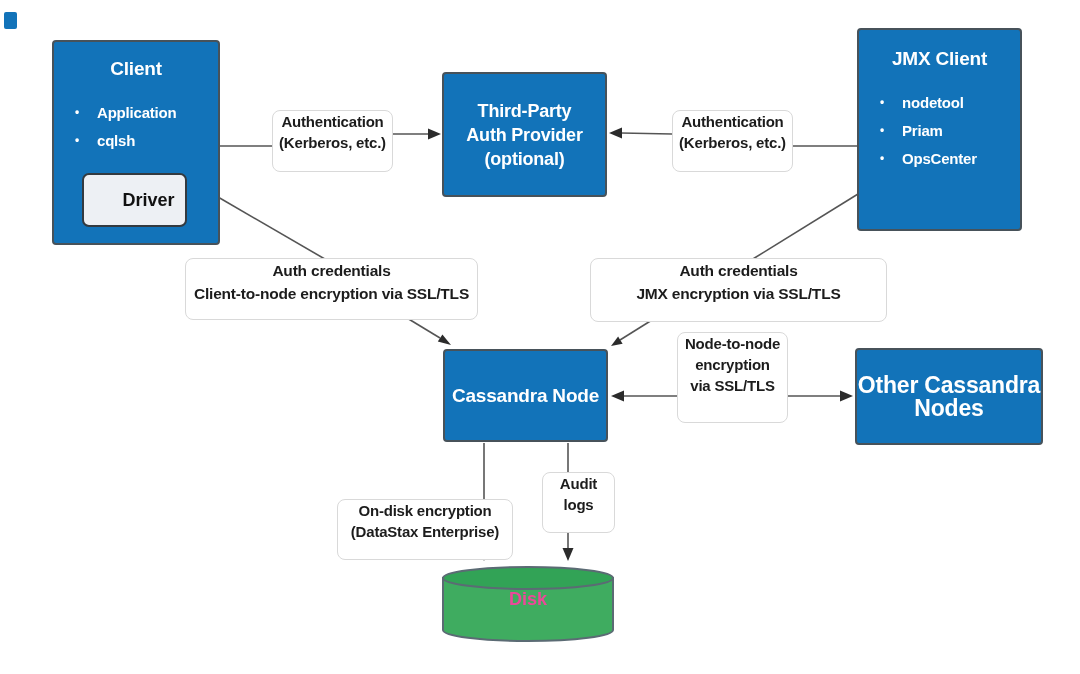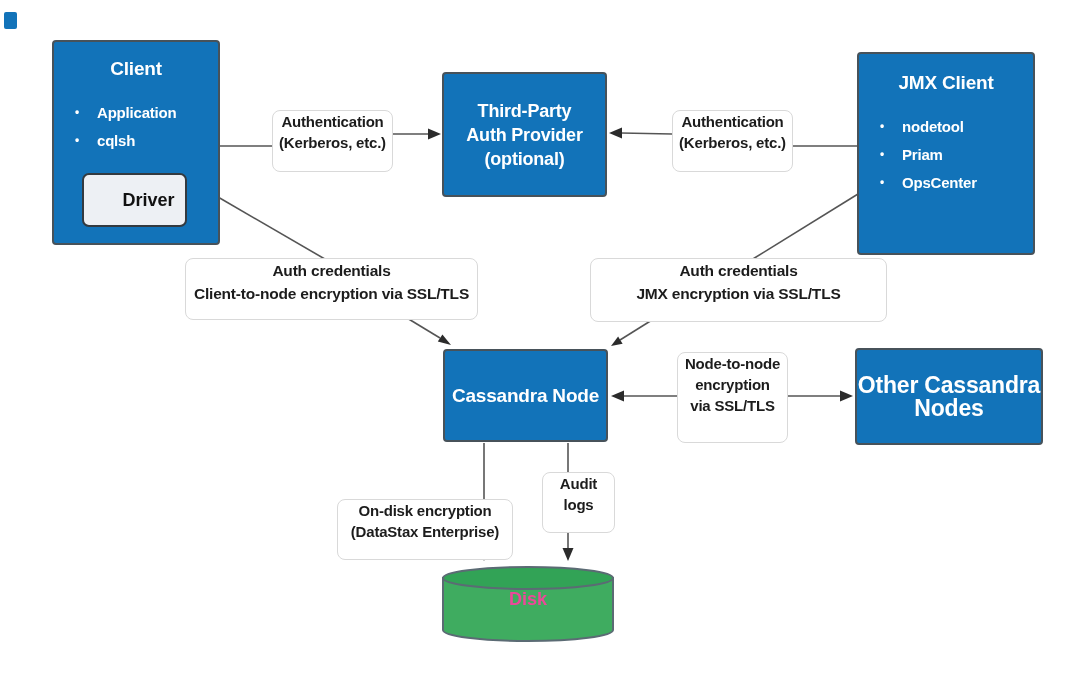--- a/index.html
+++ b/index.html
@@ -40,33 +40,33 @@
 
   
   .client{left:52px;top:40px;width:168px;height:205px;padding-top:16px;}
   .driver{position:absolute;left:28px;top:131px;width:105px;height:54px;
     background:var(--driver-fill);border:2px solid var(--driver-border);border-radius:7px;
     color:#111;display:flex;align-items:center;justify-content:center;
     font-weight:bold;font-size:18px;padding-left:28px;}
   .provider{left:442px;top:72px;width:165px;height:125px;display:flex;flex-direction:column;
     align-items:center;justify-content:center;font-weight:bold;font-size:18px;
     line-height:24px;text-align:center;letter-spacing:-0.2px;}
-  .jmx{left:857px;top:52px;width:178px;height:203px;padding-top:18px;}
+  .jmx{left:857px;top:28px;width:165px;height:203px;padding-top:18px;}
   .cassandra{left:443px;top:349px;width:165px;height:93px;display:flex;align-items:center;
     justify-content:center;font-weight:bold;font-size:19px;letter-spacing:-0.2px;}
   .others{left:855px;top:348px;width:188px;height:97px;display:flex;flex-direction:column;
     align-items:center;justify-content:center;font-weight:bold;font-size:23px;
     line-height:23px;text-align:center;letter-spacing:-0.2px;}
 
   
   .authlabel-left{left:272px;top:110px;width:121px;height:62px;}
   .authlabel-right{left:672px;top:110px;width:121px;height:62px;}
   .creds-left{left:185px;top:258px;width:293px;height:62px;font-size:15.5px;line-height:23px;}
   .creds-right{left:590px;top:258px;width:297px;height:64px;font-size:15.5px;line-height:23px;}
-  .n2n{left:677px;top:352px;width:111px;height:91px;}
+  .n2n{left:677px;top:332px;width:111px;height:91px;}
   .ondisk{left:337px;top:499px;width:176px;height:61px;}
   .audit{left:542px;top:472px;width:73px;height:61px;}
 
   .disk-label{position:absolute;left:443px;top:589px;width:170px;text-align:center;
     color:#ec4899;font-weight:bold;font-size:18px;}
   .corner-mark{position:absolute;left:4px;top:12px;width:13px;height:17px;
     background:var(--node-fill);border-radius:2px;}
 </style>
 </head>
 <body>

